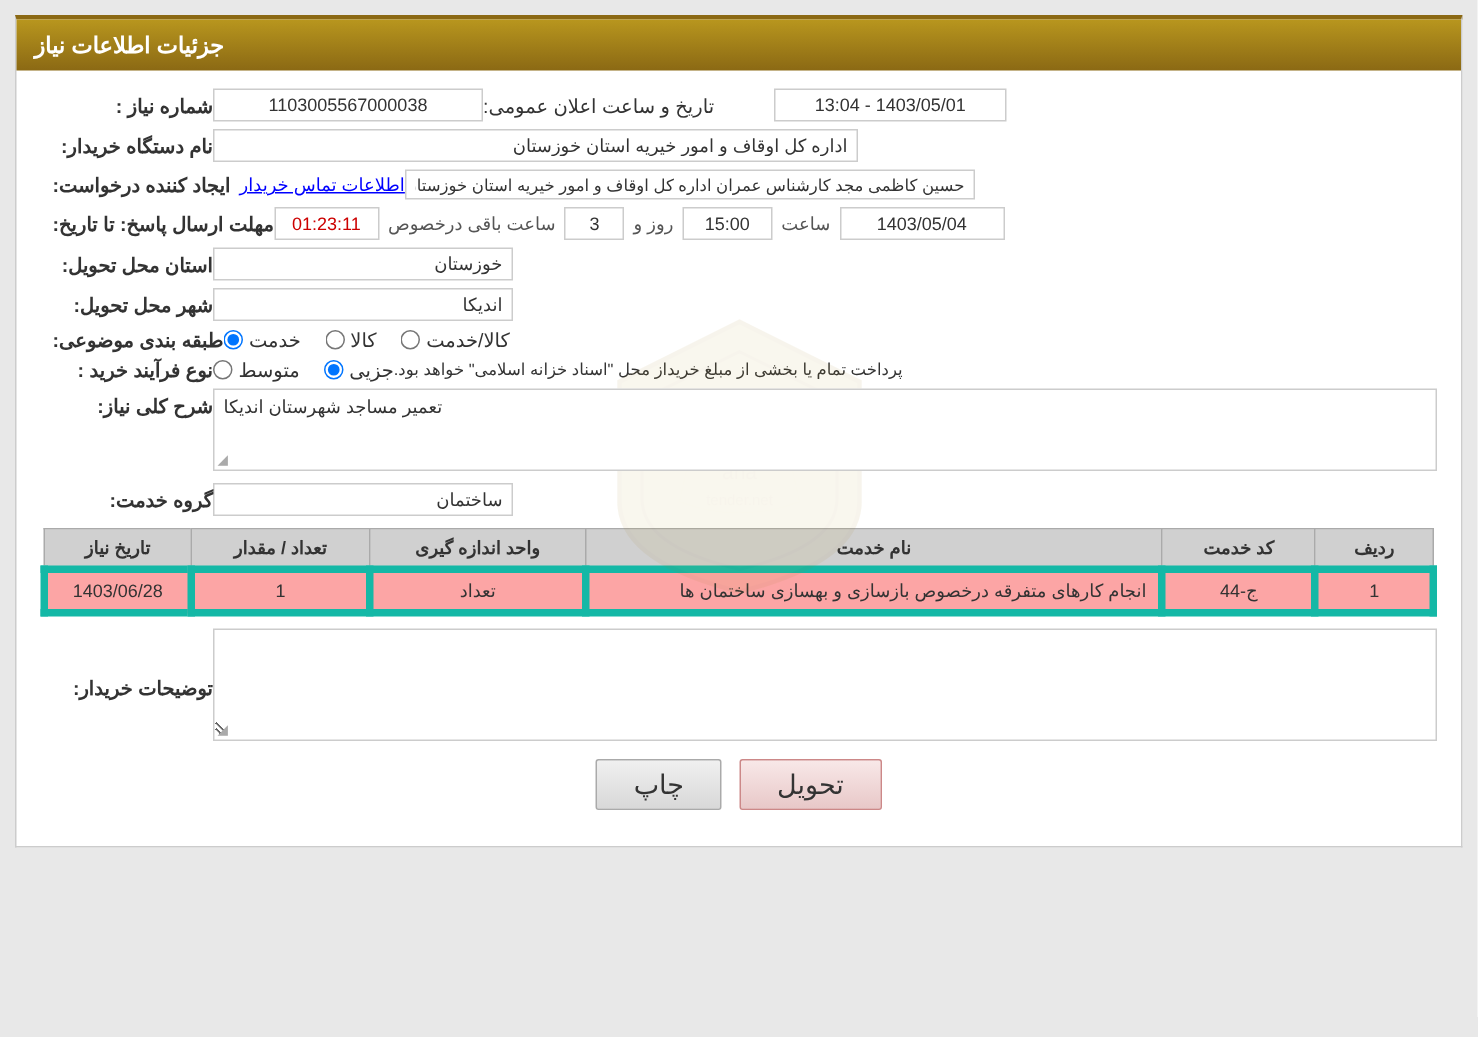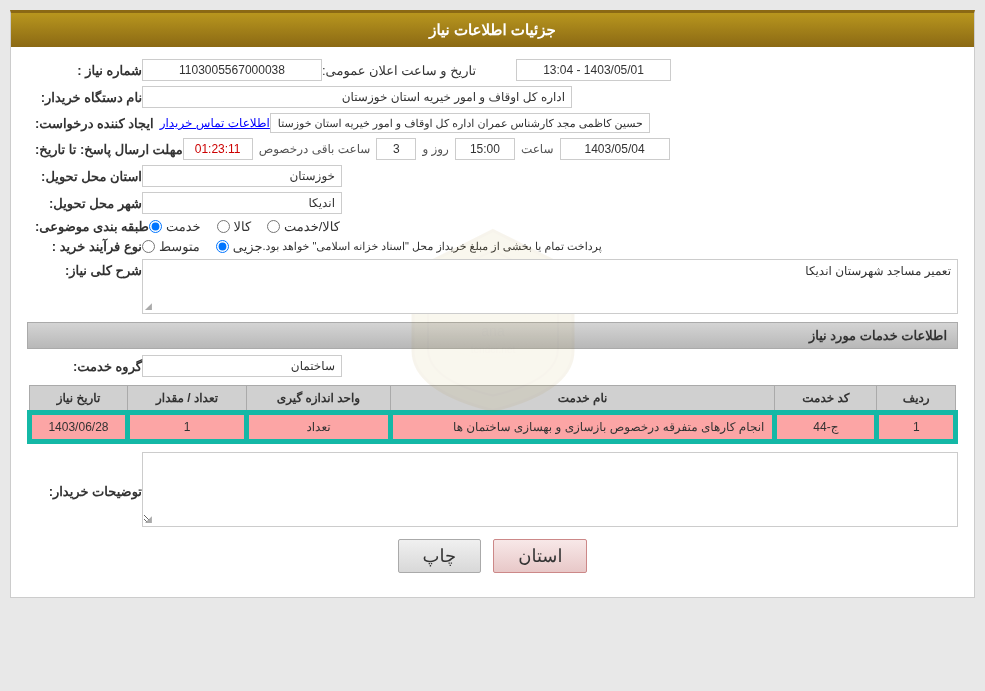--- a/index.html
+++ b/index.html
@@ -16,21 +16,21 @@
       padding: 10px;
     }
     .main-card {
       background: #fff;
       border: 1px solid #ccc;
       border-top: 3px solid #8B6914;
     }
     .card-header {
       background: linear-gradient(to bottom, #b8961e, #8B6914);
       color: #fff;
-      text-align: center;
+      text-align: left;
       padding: 8px 12px;
       font-size: 15px;
       font-weight: bold;
     }
     .card-body {
       padding: 12px 16px;
     }
     .input-box {
       border: 1px solid #ccc;
       background: #fff;
@@ -233,26 +233,25 @@
             <span>جزیی</span>
             <input type="radio" name="process" checked="" style="">
           </label>
         </div>
         <span style="font-size:11px; color:#333; margin-right:12px;">پرداخت تمام یا بخشی از مبلغ خریداز محل "اسناد خزانه اسلامی" خواهد بود.</span>
       </div>
 
       <div style="display:flex; align-items:flex-start; flex-direction:row-reverse; margin-bottom:8px;">
         <span style="min-width:115px; font-weight:bold; text-align:right; padding-top:4px;">شرح کلی نیاز:</span>
         <div style="flex:1; border:1px solid #ccc; background:#fff; min-height:55px; position:relative;">
-          <div style="padding:4px 6px; font-size:12px; text-align:right; direction:rtl;">تعمیر مساجد شهرستان اندیکا</div>
+          <div style="padding:4px 6px; font-size:12px; text-align:left; direction:rtl;">تعمیر مساجد شهرستان اندیکا</div>
           <span style="position:absolute; bottom:2px; left:2px; font-size:9px; color:#aaa;">◢</span>
         </div>
       </div>
 
-      <div class="section-title">اطلاعات خدمات مورد نیاز</div>
 
       <div class="form-row">
         <span class="lbl">گروه خدمت:</span>
         <input class="input-box" type="text" value="ساختمان" style="width: 200px; text-align: right;">
       </div>
 
       <table class="services-table">
         <thead>
           <tr>
             <th>ردیف</th>
@@ -277,19 +276,19 @@
 
       <div style="display:flex; align-items:center; flex-direction:row-reverse; margin-bottom:8px; margin-top:8px;">
         <span style="min-width:115px; font-weight:bold; text-align:right; padding-top:4px;">توضیحات خریدار:</span>
         <div style="flex:1; border:1px solid #ccc; background:#fff; min-height:70px; position:relative;">
           <textarea style="width: 100%; min-height: 70px; border: none; outline: none; font-family: Tahoma, Arial, sans-serif; font-size: 12px; direction: rtl; padding: 4px 6px; resize: vertical; background: transparent;"></textarea>
           <span style="position:absolute; bottom:2px; left:2px; font-size:9px; color:#aaa;">◢</span>
         </div>
       </div>
 
       <div class="btn-row">
-        <button class="btn btn-back">استان</button>
+        <button class="btn btn-back">تحویل</button>
         <button class="btn btn-print">چاپ</button>
       </div>
 
     </div>
   </div>
 </div>
 
 </body></html>

